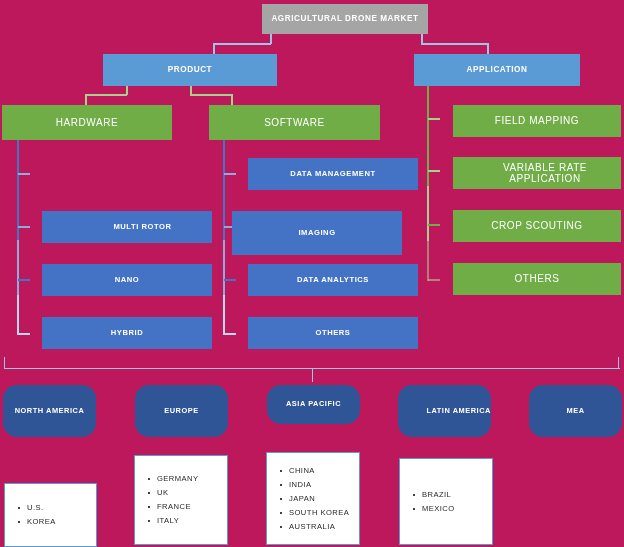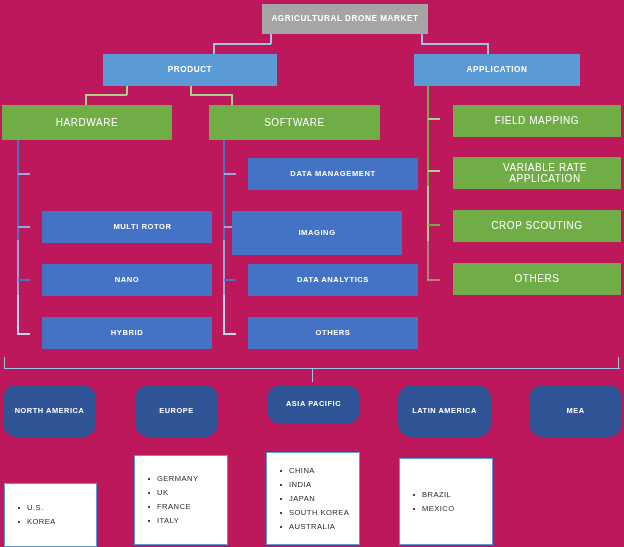--- a/index.html
+++ b/index.html
@@ -206,27 +206,27 @@
   </div>
 
   <div class="ln" style="left:4px;top:368px;width:616px;height:1.4px;"></div>
   <div class="ln" style="left:4px;top:357px;width:1.4px;height:12px;"></div>
   <div class="ln" style="left:618px;top:357px;width:1.4px;height:12px;"></div>
   <div class="ln" style="left:312px;top:368px;width:1.4px;height:14px;"></div>
 
   <div class="node region" style="left:3px;top:385px;width:93px;height:52px;">
     <span>NORTH AMERICA</span>
   </div>
-  <div class="node region" style="left:135px;top:385px;width:83px;height:52px;">
+  <div class="node region" style="left:135px;top:385px;width:93px;height:52px;">
     <span>EUROPE</span>
   </div>
   <div class="node region" style="left:267px;top:385px;width:93px;height:39px;">
     <span>ASIA PACIFIC</span>
   </div>
-  <div class="node region" style="left:398px;top:385px;width:93px;height:52px;">
+  <div class="node region" style="left:398px;top:385px;width:93px;height:52px;justify-content:flex-end;">
     <span>LATIN AMERICA</span>
   </div>
   <div class="node region" style="left:529px;top:385px;width:93px;height:52px;">
     <span>MEA</span>
   </div>
 
   <div class="listbox" style="left:4px;top:483px;width:93px;height:64px;">
     <ul>
         <li>U.S.</li>
         <li>KOREA</li>

